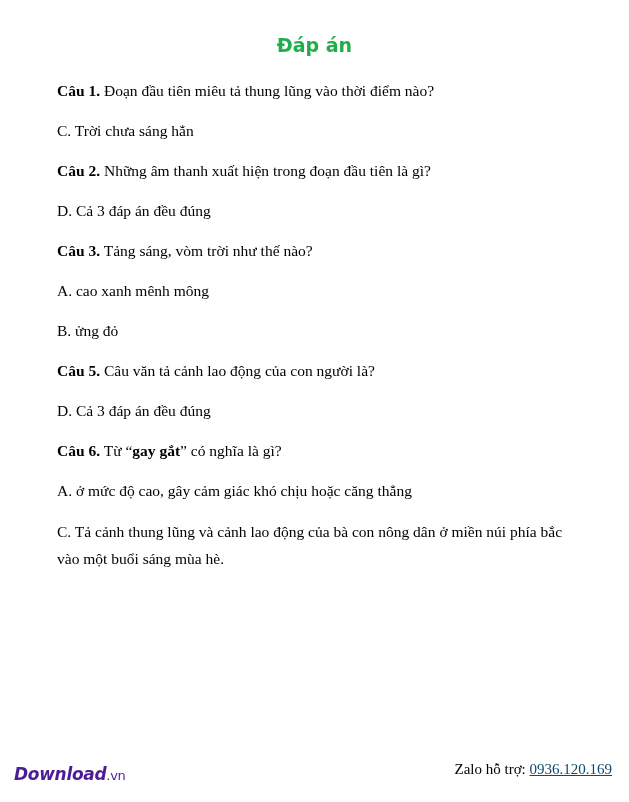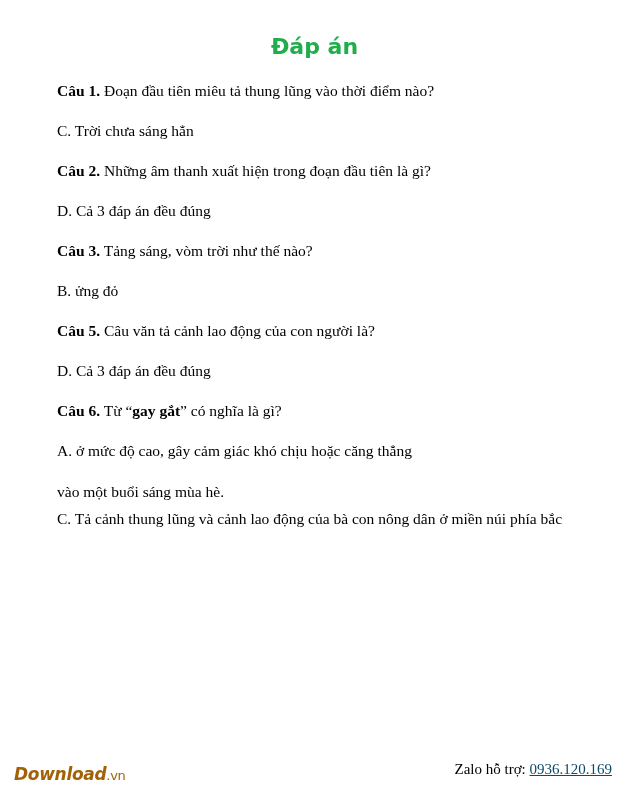--- a/index.html
+++ b/index.html
@@ -16,21 +16,21 @@
       color: #000000;
     }
     .title {
       position: absolute;
       top: 34px;
       left: 0;
       width: 629px;
       text-align: center;
       font-family: "DejaVu Sans", sans-serif;
       font-weight: bold;
-      font-size: 22px;
+      font-size: 19px;
       color: #1fae4b;
     }
     .content {
       position: absolute;
       top: 81px;
       left: 57px;
       width: 540px;
     }
     .line {
       font-size: 15.5px;
@@ -44,21 +44,21 @@
     .a.multi span { display: block; }
     b { font-weight: bold; }
     .footer-logo {
       position: absolute;
       left: 14px;
       top: 764px;
       font-family: "DejaVu Sans", sans-serif;
       font-weight: bold;
       font-style: italic;
       font-size: 17px;
-      color: #a16207;
+      color: #4c1d95;
       letter-spacing: -0.3px;
     }
     .footer-logo .tld {
       font-size: 13px;
       font-style: normal;
       font-weight: normal;
     }
     .footer-contact {
       position: absolute;
       right: 17px;
@@ -77,31 +77,32 @@
 <div class="title">Đáp án</div>
 
 <div class="content">
   <p class="line q"><b>Câu 1.</b><span> Đoạn đầu tiên miêu tả thung lũng vào thời điểm nào?</span></p>
   <p class="line a">C. Trời chưa sáng hẳn</p>
 
   <p class="line q"><b>Câu 2.</b><span> Những âm thanh xuất hiện trong đoạn đầu tiên là gì?</span></p>
   <p class="line a">D. Cả 3 đáp án đều đúng</p>
 
   <p class="line q"><b>Câu 3.</b><span> Tảng sáng, vòm trời như thế nào?</span></p>
+  <p class="line a">A. cao xanh mênh mông</p>
 
   <p class="line a">B. ửng đỏ</p>
 
   <p class="line q"><b>Câu 5.</b><span> Câu văn tả cảnh lao động của con người là?</span></p>
   <p class="line a">D. Cả 3 đáp án đều đúng</p>
 
   <p class="line q"><b>Câu 6.</b><span> Từ “</span><b>gay gắt</b><span>” có nghĩa là gì?</span></p>
   <p class="line a">A. ở mức độ cao, gây cảm giác khó chịu hoặc căng thẳng</p>
 
   <p class="line a multi">
+      <span>C. Tả cảnh thung lũng và cảnh lao động của bà con nông dân ở miền núi phía bắc</span>
       <span>vào một buổi sáng mùa hè.</span>
-      <span>C. Tả cảnh thung lũng và cảnh lao động của bà con nông dân ở miền núi phía bắc</span>
     </p>
 
 </div>
 
 <div class="footer-logo"><span>Download</span><span class="tld">.vn</span></div>
 
 <div class="footer-contact"><span>Zalo hỗ trợ: </span><a href="#">0936.120.169</a></div>
 
 </body></html>

